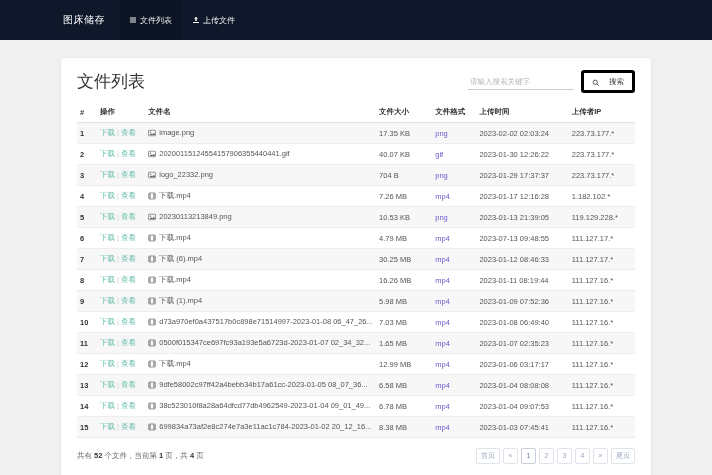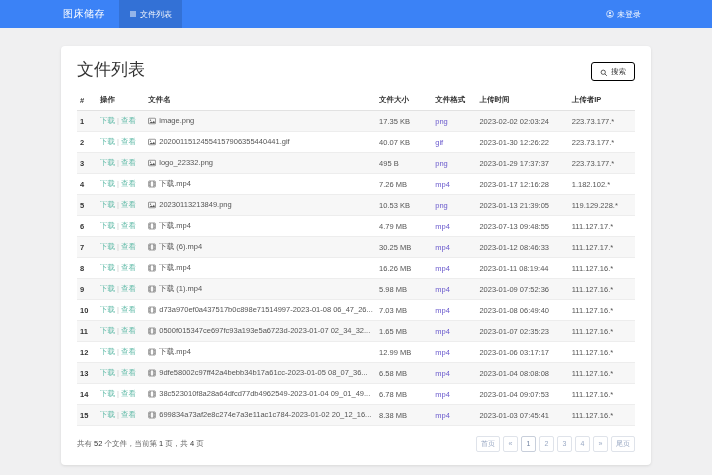--- a/index.html
+++ b/index.html
@@ -1,94 +1,94 @@
 <!DOCTYPE html>
 <html><head>
 <meta charset="utf-8">
 <style>
   *{box-sizing:border-box;margin:0;padding:0}
   html,body{width:712px;height:475px}
   body{background:#f0f0f1;font-family:"Liberation Sans",sans-serif;color:#333;overflow:hidden;-webkit-font-smoothing:antialiased}
   a{text-decoration:none;cursor:pointer}
 
   
-  .navbar{height:28px;background:#3b82f6}
+  .navbar{height:40px;background:#0f172a}
   .nav-inner{width:590px;margin:0 auto;height:100%;display:flex;align-items:stretch}
   .brand{display:flex;align-items:center;color:#fff;font-size:10px;padding:0 14px 0 2px;letter-spacing:.5px;cursor:pointer}
   .nav-tab{display:flex;align-items:center;gap:3px;padding:0 10px;color:rgba(255,255,255,.95);font-size:8px;cursor:pointer}
   .nav-tab.active{background:rgba(0,0,0,.13)}
   .nav-right{margin-left:auto;display:flex}
   .nav-icon{display:inline-flex;align-items:center}
   .nav-icon svg{display:block}
 
   
   .card{width:590px;margin:18px auto 0;background:#fff;border-radius:4px;box-shadow:0 1px 3px rgba(0,0,0,.1);padding:12px 16px 13px}
   .card-head{display:flex;align-items:flex-end;justify-content:space-between;margin-bottom:9px}
   .page-title{font-size:17px;font-weight:400;color:#333}
   .search{display:flex;align-items:center;gap:7px}
   .search-input{width:106px;border:none;border-bottom:1px solid #ccc;font-size:7.5px;padding:3px 2px;outline:none;background:transparent;color:#333}
   .search-input::placeholder{color:#b5b5b5}
-  .search-btn{display:inline-flex;align-items:flex-end;gap:3px;font-size:7.5px;border:1px solid #000000;background:#fff;border-radius:3px;padding:3.5px 8px;color:#333;cursor:pointer}
+  .search-btn{display:inline-flex;align-items:flex-end;gap:9px;font-size:7.5px;border:3px solid #000000;background:#fff;border-radius:3px;padding:3.5px 8px;color:#333;cursor:pointer}
 
   
   table{width:100%;border-collapse:collapse;font-size:7.5px;table-layout:fixed}
   th{text-align:left;font-weight:bold;color:#333;padding:5px 3px;border-bottom:1px solid #e2e2e2;white-space:nowrap}
   td{padding:5px 3px;border-bottom:1px solid #ededed;color:#555;white-space:nowrap;overflow:hidden;text-overflow:ellipsis}
   tbody tr:nth-child(odd){background:#f7f7f7}
   .c-num{width:20px}.c-ops{width:48px}.c-name{width:230px}.c-size{width:56px}.c-fmt{width:44px}.c-time{width:92px}.c-ip{width:66px}
   td.c-num{font-weight:bold;color:#333}
   .op-link{color:#5db9a6}
   .op-sep{color:#ccc;margin:0 2px}
   .fmt-link{color:#6a5acd}
   .file-icon{display:inline-block;vertical-align:-1px;margin-right:3px;color:#555}
   .file-icon svg{display:inline-block;vertical-align:top}
 
   
   .card-foot{display:flex;align-items:center;justify-content:space-between;margin-top:10px}
   .summary{font-size:7.5px;color:#666}
-  .summary .b{font-weight:normal;color:#333}
+  .summary .b{font-weight:bold;color:#333}
   .pagination{display:flex;gap:3px}
   .page-btn{min-width:15px;height:16px;line-height:14px;font-size:7px;border:1px solid #dfe3ea;background:#fff;color:#9aa9c4;border-radius:2px;padding:0 4px;cursor:pointer;font-family:"Liberation Sans",sans-serif}
   .page-btn.active{color:#6d7f9e;border-color:#c8cfdb}
 </style>
 </head>
 <body>
 
 <div class="navbar">
   <div class="nav-inner">
     <div class="brand">
       <span>图床储存</span>
     </div>
     <div class="nav-tab active">
       <span class="nav-icon">
         <svg viewBox="0 0 16 16" width="8" height="8" fill="currentColor">
             <path d="M2 3h12v2.2H2zM2 6.9h12v2.2H2zM2 10.8h12V13H2z"></path>
           </svg>
       </span>
       <span>文件列表</span>
     </div>
+    <div class="nav-tab">
+      <span class="nav-icon">
+        <svg viewBox="0 0 16 16" width="8" height="8" fill="currentColor">
+            <path d="M8 1.5l4 4.2H9.6V10H6.4V5.7H4z"></path>
+            <path d="M2 12h12v2H2z"></path>
+          </svg>
+      </span>
+      <span>上传文件</span>
+    </div>
     <div class="nav-right">
-      <div class="nav-tab">
-        <span class="nav-icon">
-          <svg viewBox="0 0 16 16" width="8" height="8">
-              <circle cx="8" cy="8" r="6.8" fill="none" stroke="currentColor" stroke-width="1.4"></circle>
-              <circle cx="8" cy="6.2" r="2.1" fill="currentColor"></circle>
-              <path d="M3.8 12.6a4.6 4.6 0 0 1 8.4 0z" fill="currentColor"></path>
-            </svg>
-        </span>
-        <span>未登录</span>
-      </div>
     </div>
   </div>
 </div>
 
 <div class="card">
   <div class="card-head">
     <div class="page-title">文件列表</div>
     <div class="search">
+      <input class="search-input" placeholder="请输入搜索关键字" style="">
       <button class="search-btn">
         <span class="nav-icon">
           <svg viewBox="0 0 16 16" width="8" height="8">
               <circle cx="6.5" cy="6.5" r="4.3" fill="none" stroke="currentColor" stroke-width="1.6"></circle>
               <path d="M9.8 9.8l4 4" stroke="currentColor" stroke-width="1.6"></path>
             </svg>
         </span>
         <span>搜索</span>
       </button>
     </div>
@@ -134,21 +134,21 @@
           <td class="c-ip">223.73.177.*</td>
         </tr>
         <tr>
           <td class="c-num">3</td>
           <td class="c-ops"><a class="op-link">下载</a><span class="op-sep">|</span><a class="op-link">查看</a></td>
           <td class="c-name"><span class="file-icon"><svg viewBox="0 0 16 16" width="8" height="8">
                 <rect x="1" y="2.5" width="14" height="11" rx="1" fill="none" stroke="currentColor" stroke-width="1.2"></rect>
                 <circle cx="5" cy="6.3" r="1.3" fill="currentColor"></circle>
                 <path d="M3 12l3.5-3.2 2.4 2 3-3.4 2.1 4.6z" fill="currentColor"></path>
               </svg></span><span>logo_22332.png</span></td>
-          <td class="c-size">495 B</td>
+          <td class="c-size">704 B</td>
           <td class="c-fmt"><a class="fmt-link">png</a></td>
           <td class="c-time">2023-01-29 17:37:37</td>
           <td class="c-ip">223.73.177.*</td>
         </tr>
         <tr>
           <td class="c-num">4</td>
           <td class="c-ops"><a class="op-link">下载</a><span class="op-sep">|</span><a class="op-link">查看</a></td>
           <td class="c-name"><span class="file-icon"><svg viewBox="0 0 16 16" width="8" height="8">
                 <rect x="1.5" y="2" width="13" height="12" rx="1" fill="none" stroke="currentColor" stroke-width="1.2"></rect>
                 <path d="M4.6 2v12M11.4 2v12M1.5 5.2h3.1M1.5 8h3.1M1.5 10.8h3.1M11.4 5.2h3.1M11.4 8h3.1M11.4 10.8h3.1" stroke="currentColor" stroke-width="1" fill="none"></path>

